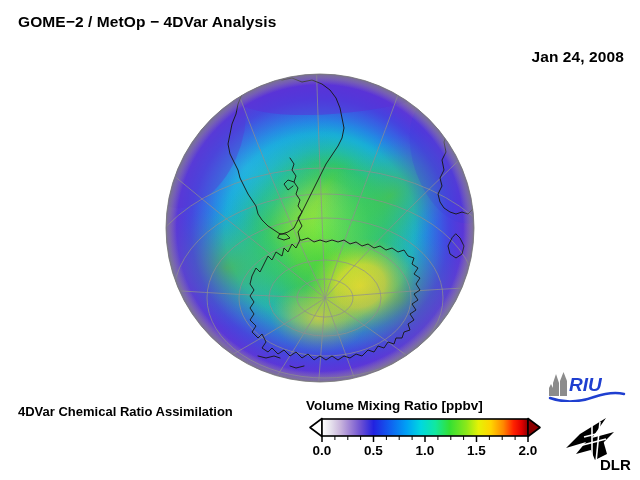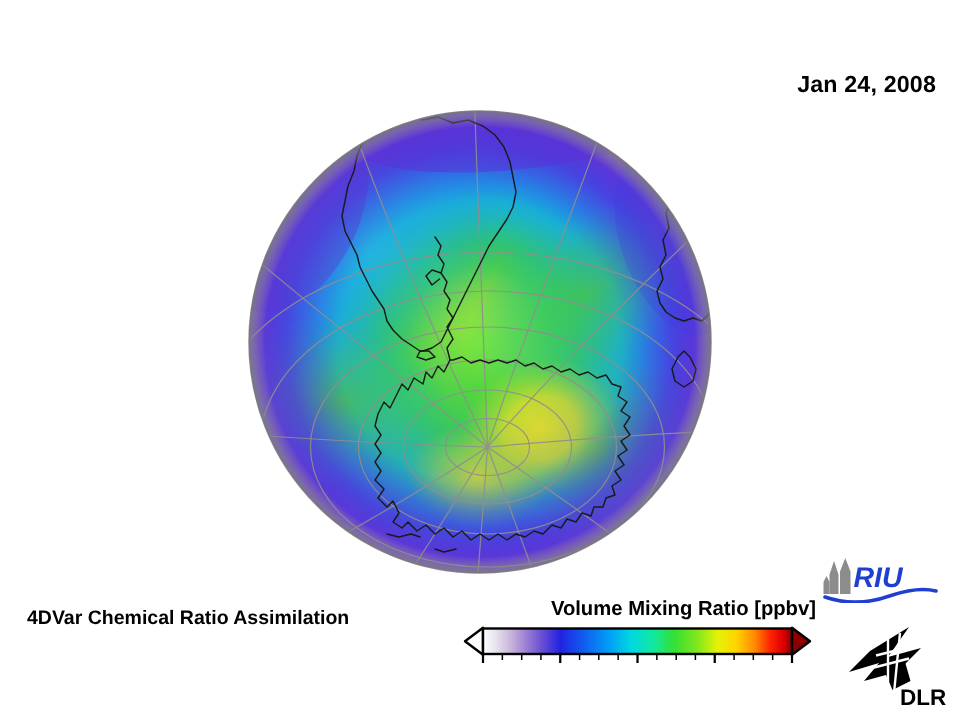--- a/index.html
+++ b/index.html
@@ -65,21 +65,21 @@
   
   #colorbar-block {
     position: absolute;
     left: 306px;
     top: 398px;
     width: 238px;
   }
   #colorbar-title {
     font-size: 13.5px;
     font-weight: bold;
-    text-align: right;
+    text-align: left;
     white-space: nowrap;
     margin-bottom: 3px;
   }
   #colorbar-svg { display: block; }
   #colorbar-ticklabels {
     position: relative;
     height: 18px;
     margin-top: 1px;
   }
   .cb-ticklabel {
@@ -100,20 +100,21 @@
   #logo-dlr {
     position: absolute;
     left: 562px;
     top: 416px;
   }
 </style>
 </head>
 <body>
 
 <div id="header-left">
+  <div class="hdr-line">GOME−2 / MetOp − 4DVar Analysis</div>
 </div>
 
 <div id="header-right">
   <div class="hdr-line">Jan 24, 2008</div>
 </div>
 
 <div id="globe-wrap">
 <svg id="globe-svg" width="640" height="480" viewBox="0 0 640 480" xmlns="http://www.w3.org/2000/svg">
   <defs>
     <clipPath id="globeClip">
@@ -370,20 +371,27 @@
       <line x1="106.1" y1="20" x2="106.1" y2="24"></line>
       <line x1="131.9" y1="20" x2="131.9" y2="24"></line>
       <line x1="144.8" y1="20" x2="144.8" y2="24"></line>
       <line x1="157.6" y1="20" x2="157.6" y2="24"></line>
       <line x1="183.4" y1="20" x2="183.4" y2="24"></line>
       <line x1="196.2" y1="20" x2="196.2" y2="24"></line>
       <line x1="209.1" y1="20" x2="209.1" y2="24"></line>
     </g>
   </svg>
 
+  <div id="colorbar-ticklabels">
+    <span class="cb-ticklabel" style="left:16px">0.0</span>
+    <span class="cb-ticklabel" style="left:67.5px">0.5</span>
+    <span class="cb-ticklabel" style="left:119px">1.0</span>
+    <span class="cb-ticklabel" style="left:170.5px">1.5</span>
+    <span class="cb-ticklabel" style="left:222px">2.0</span>
+  </div>
 </div>
 
 <div id="logo-riu">
   <svg width="78" height="30" viewBox="0 0 78 30" xmlns="http://www.w3.org/2000/svg">
 
     <g fill="#8c8c8c">
       <path d="M5 24 L5 11 L8 2 L11 11 L11 24 Z"></path>
       <path d="M12 24 L12 9 L15.5 0 L19 9 L19 24 Z"></path>
       <path d="M1 24 L1 16 L3 12 L5 16 L5 24 Z"></path>
     </g>

